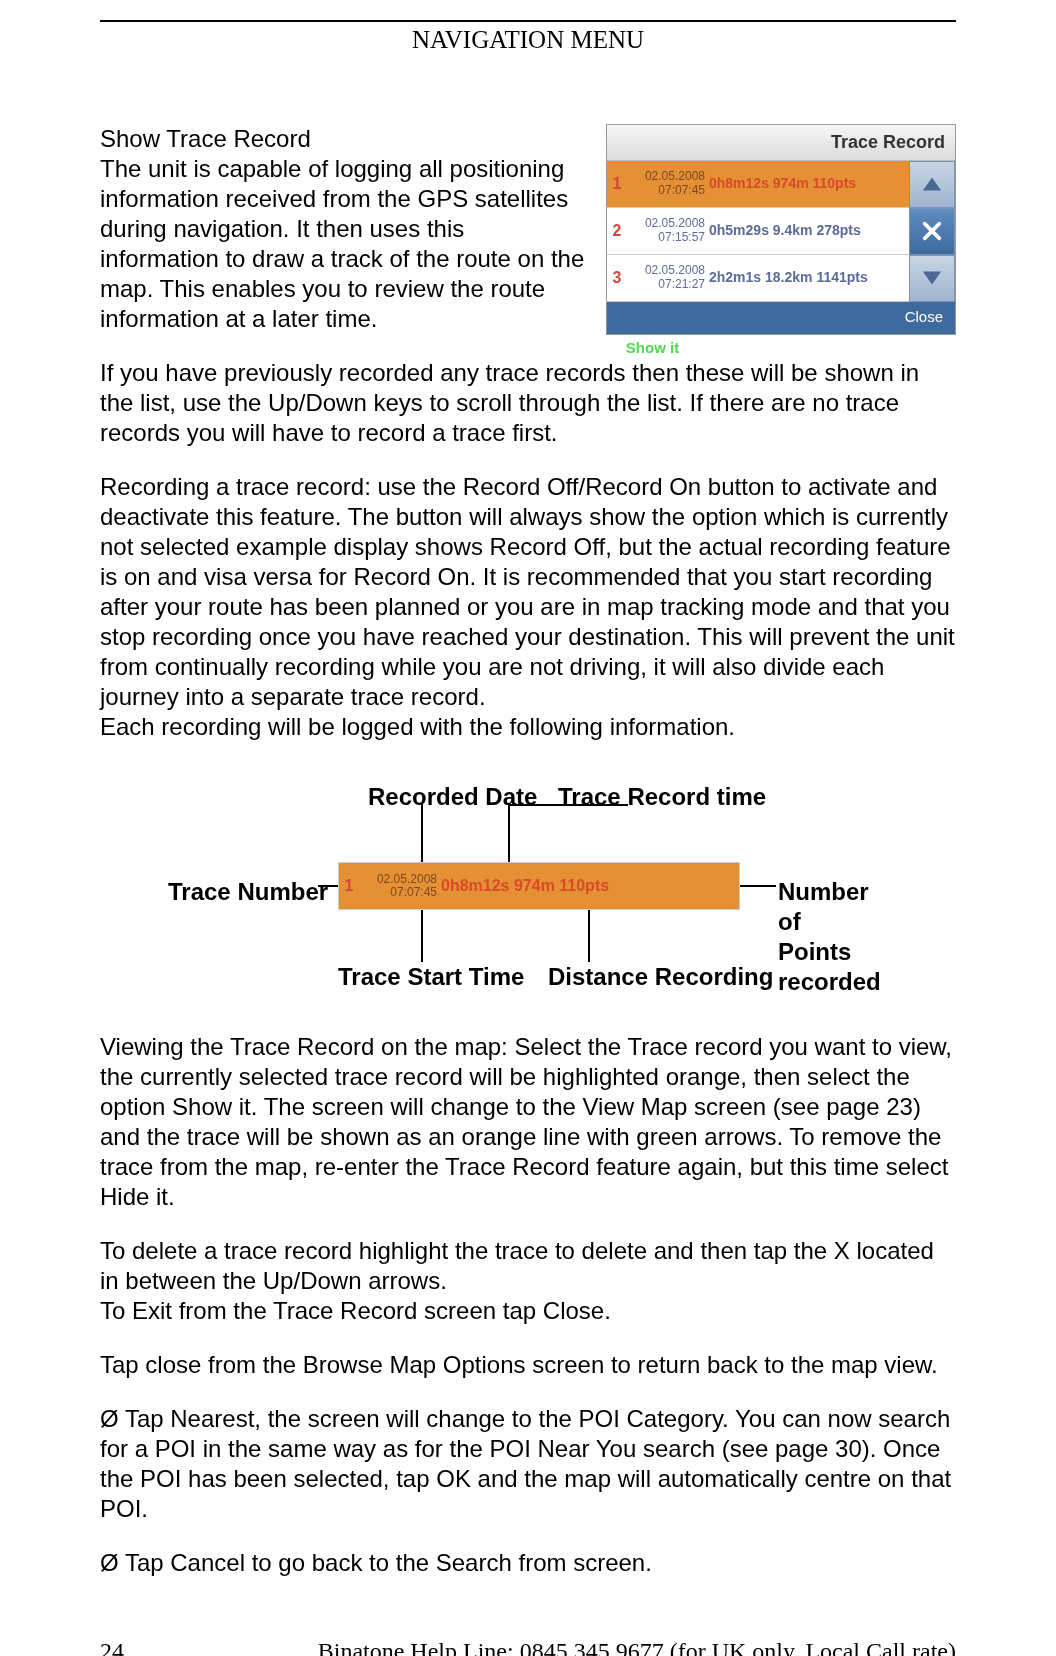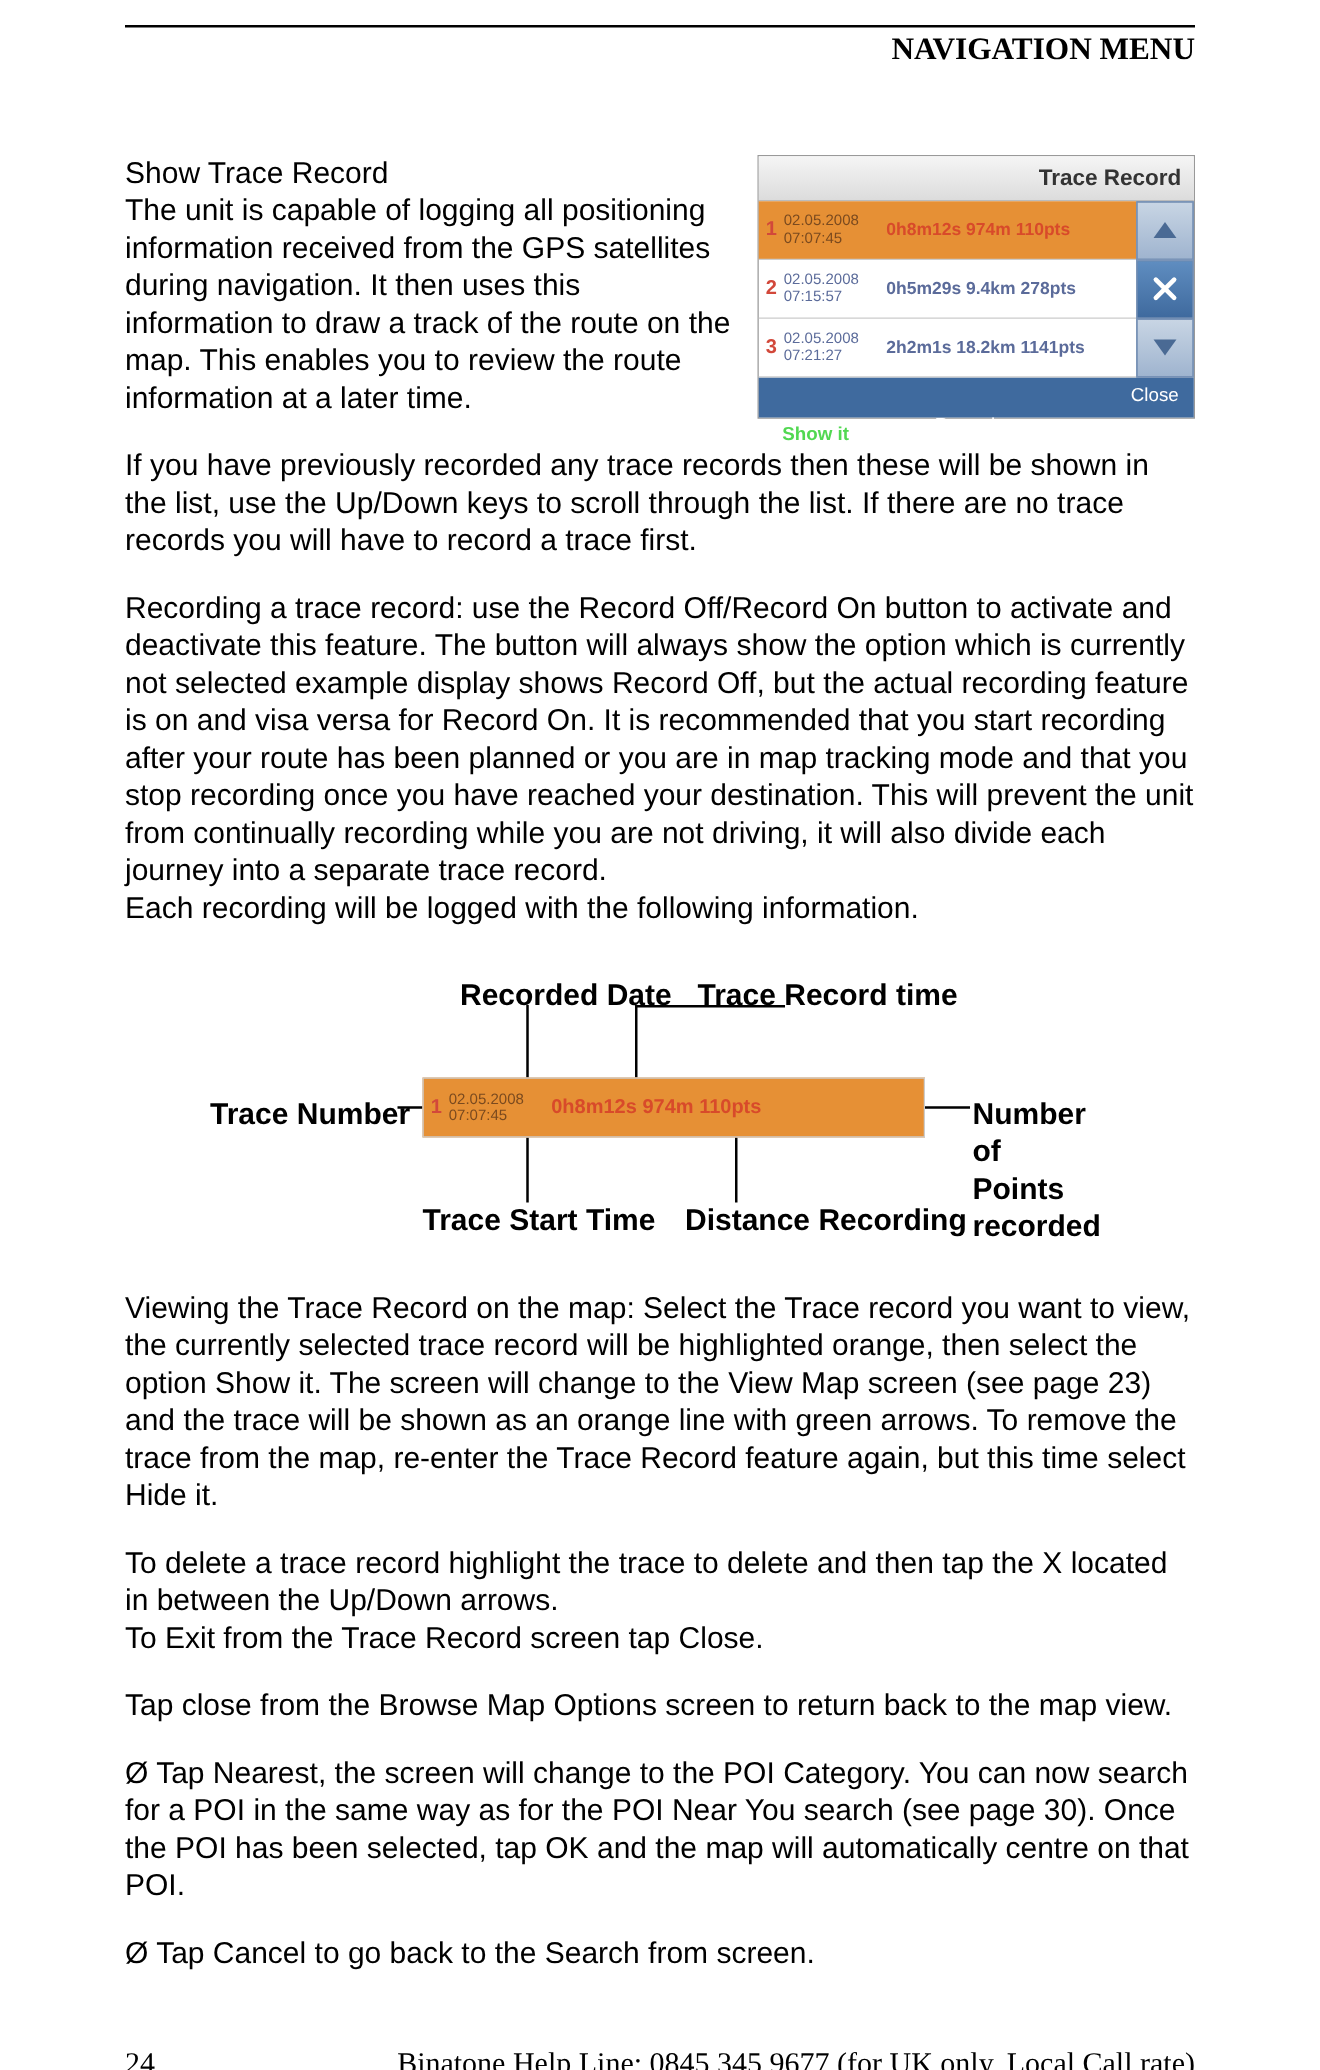--- a/index.html
+++ b/index.html
@@ -14,24 +14,23 @@
     margin: 0 auto;
     padding: 20px 100px 10px 100px;
     box-sizing: border-box;
     position: relative;
   }
   .header-line {
     border-top: 2px solid #000;
     margin-bottom: 4px;
   }
   .header-title {
-    text-align: right;
+    text-align: center;
     font-family: "Times New Roman", Times, serif;
     font-size: 25px;
-    font-weight: bold;
   }
   .body-text {
     font-size: 24px;
     line-height: 1.25;
     margin-top: 70px;
   }
   .body-text p { margin: 0; }
   .para-gap { height: 24px; }
 
   
@@ -70,21 +69,21 @@
     text-align: center;
     color: #d2483a;
     font-weight: bold;
     font-size: 16px;
   }
   .tr-datetime {
     width: 78px;
     font-size: 12px;
     color: #5b6b9a;
     line-height: 1.1;
-    text-align: left;
+    text-align: right;
   }
   .tr-info {
     flex: 1;
     font-size: 14px;
     color: #5b6b9a;
     font-weight: bold;
     padding-left: 4px;
   }
   .tr-row.selected .tr-info { color: #d84a2a; }
   .tr-row.selected .tr-datetime { color: #7a4a1f; }

